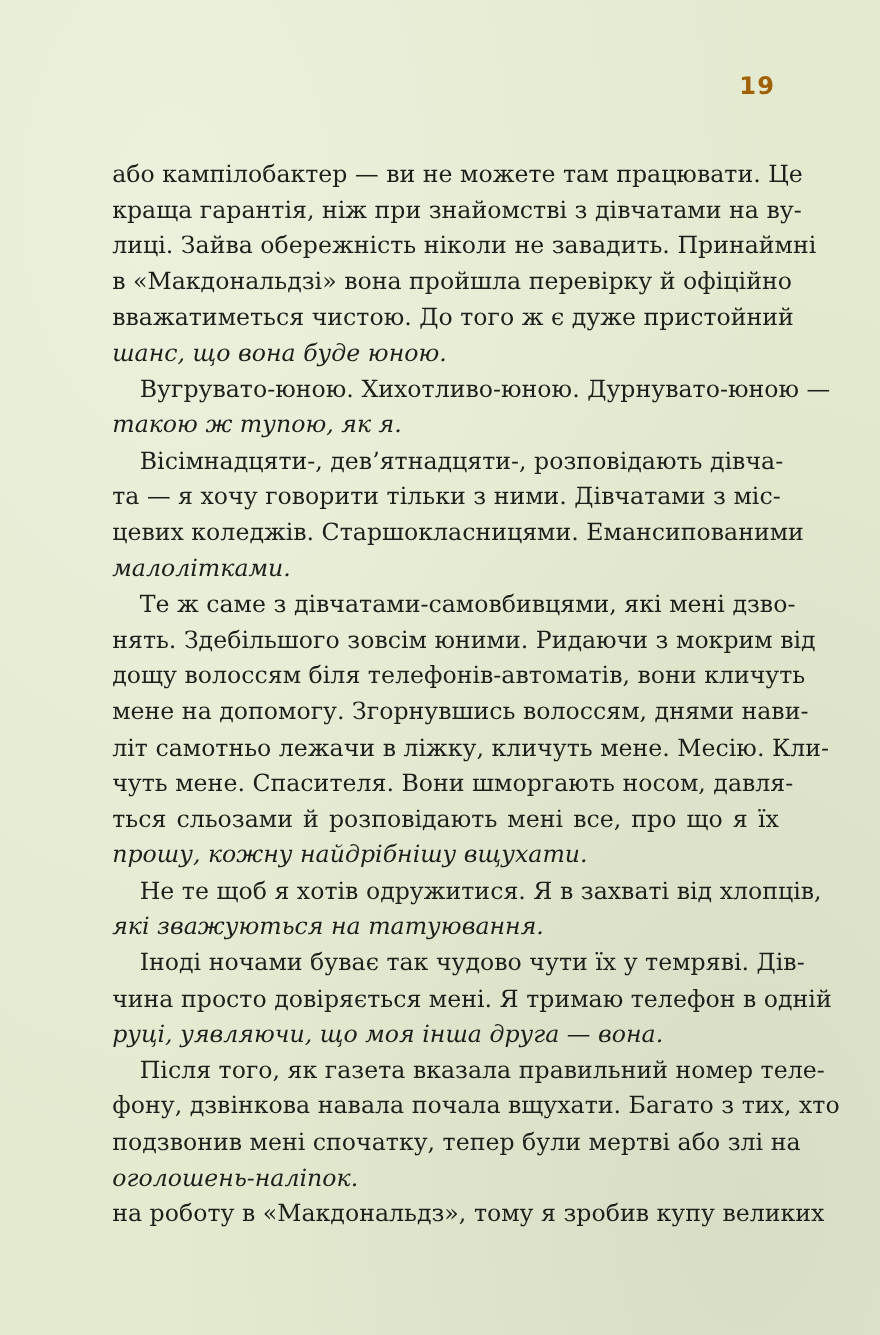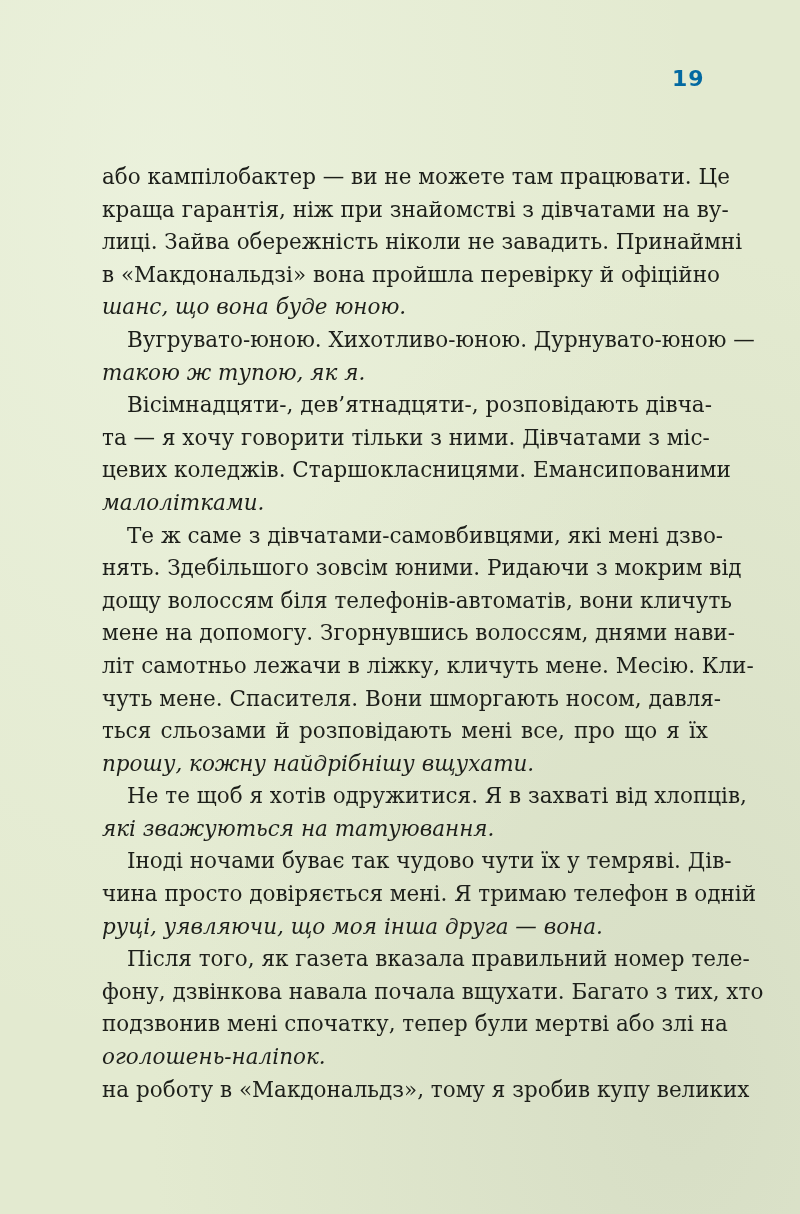--- a/index.html
+++ b/index.html
@@ -19,25 +19,25 @@
       color: #1d1f1a;
     }
     .page-number {
       position: absolute;
       top: 66px;
       left: 672px;
       font-family: "DejaVu Sans", "Liberation Sans", sans-serif;
       font-weight: bold;
       font-size: 22px;
       letter-spacing: 1px;
-      color: #0369a1;
+      color: #a16207;
     }
     .text-column {
       position: absolute;
-      top: 161px;
+      top: 143px;
       left: 102px;
       width: 606px;
     }
     .line {
       height: 32.6px;
       line-height: 32.6px;
       font-size: 21.5px;
       white-space: nowrap;
       text-align: justify;
       text-align-last: justify;
@@ -56,20 +56,21 @@
 
 <div class="page-number">19</div>
 
 <div class="text-column">
 
   <div class="paragraph">
     <div class="line">або кампілобактер — ви не можете там працювати. Це</div>
     <div class="line">краща гарантія, ніж при знайомстві з дівчатами на ву-</div>
     <div class="line">лиці. Зайва обережність ніколи не завадить. Принаймні</div>
     <div class="line">в «Макдональдзі» вона пройшла перевірку й офіційно</div>
+    <div class="line">вважатиметься чистою. До того ж є дуже пристойний</div>
     <div class="line last">шанс, що вона буде юною.</div>
   </div>
 
   <div class="paragraph">
     <div class="line indent">Вугрувато-юною. Хихотливо-юною. Дурнувато-юною —</div>
     <div class="line last">такою ж тупою, як я.</div>
   </div>
 
   <div class="paragraph">
     <div class="line indent">Вісімнадцяти-, дев’ятнадцяти-, розповідають дівча-</div>

